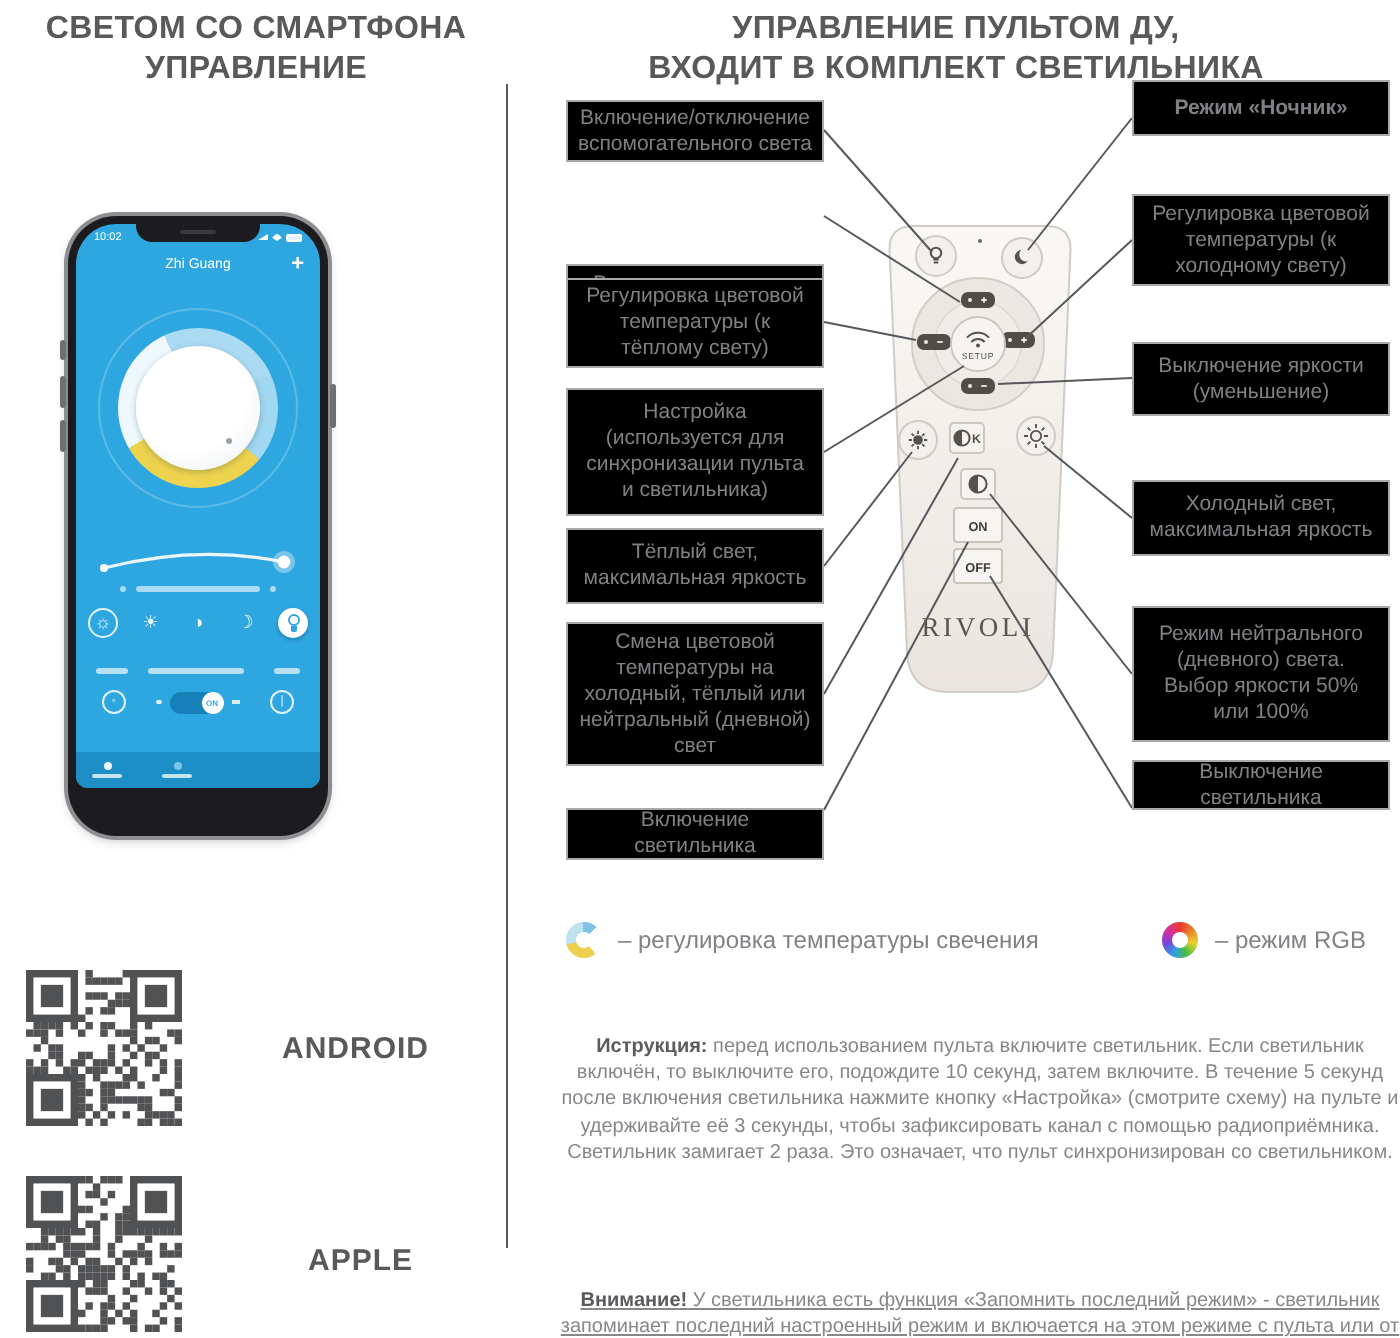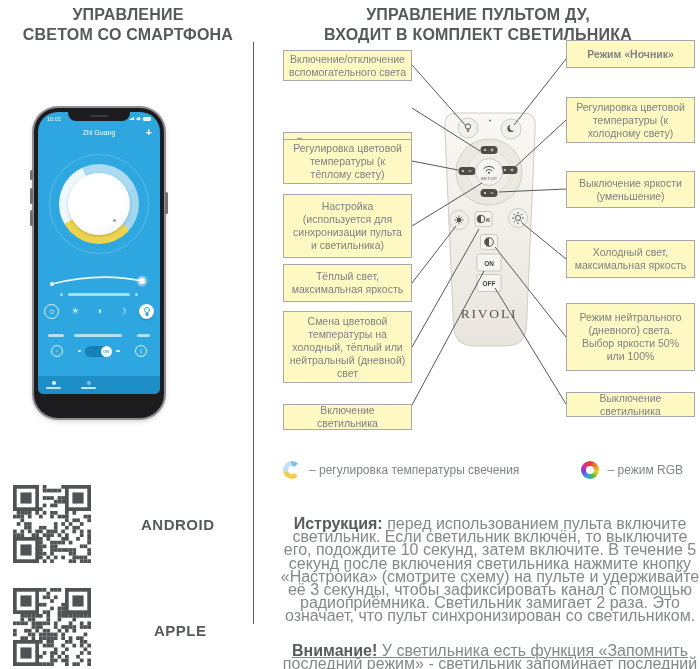--- a/index.html
+++ b/index.html
@@ -72,61 +72,61 @@
   
   .qr { position:absolute; width:78px; height:78px; }
   .qr svg { width:100%; height:100%; }
   .qr-android { left:13px; top:485px; }
   .qr-apple { left:13px; top:588px; }
   .store-label { position:absolute; font-weight:bold; font-size:15px; color:#58595b; letter-spacing:.5px; }
   .lbl-android { left:141px; top:516px; }
   .lbl-apple { left:141px; top:622px;margin-left:13px; }
 
   
-  .callout { position:absolute; width:129px; background:#fef9c3; border:1px solid #a7a9ac; color:#7f8184; font-size:10.5px; line-height:13px; display:flex; align-items:center; justify-content:center; text-align:center; padding:3px 5px; z-index:3; }
+  .callout { position:absolute; width:129px; background:#000000; border:1px solid #a7a9ac; color:#7f8184; font-size:10.5px; line-height:13px; display:flex; align-items:center; justify-content:center; text-align:center; padding:3px 5px; z-index:3; }
   .bL { left:283px; } .bR { left:566px; }
   .bL1 { top:50px;  height:31px; }
   .bL2 { top:92px;  height:34px;margin-top:40px; }
   .bL3 { top:139px; height:45px; }
   .bL4 { top:194px; height:64px; }
   .bL5 { top:264px; height:38px; }
   .bL6 { top:311px; height:72px; }
   .bL7 { top:404px; height:26px; }
   .bR1 { top:40px;  height:28px;font-weight:bold; }
   .bR2 { top:97px;  height:46px; }
   .bR3 { top:171px; height:37px; }
   .bR4 { top:240px; height:38px; }
   .bR5 { top:303px; height:68px; }
-  .bR6 { top:392px; height:25px; }
+  .bR6 { top:380px; height:25px; }
 
   .remote-svg { position:absolute; left:433px; top:105px; width:114px; height:250px; z-index:1; }
   .lines-svg { position:absolute; left:0; top:0; width:700px; height:669px; z-index:2; pointer-events:none; }
 
   
   .legend { position:absolute; left:283px; top:459px; width:400px; height:22px; display:flex; align-items:center; justify-content:space-between; }
   .legend-item { display:flex; align-items:center; gap:8px; color:#808285; font-size:12px; }
   .ico-ring { position:relative; width:18px; height:18px; border-radius:50%; }
   .ico-ring::after { content:""; position:absolute; left:50%; top:50%; transform:translate(-50%,-50%); width:8px; height:8px; border-radius:50%; background:#fff; }
   .ico-temp { background:conic-gradient(from 140deg, #eecf4e 0 115deg, #bfe2f2 115deg 215deg, #7ec3e6 215deg 265deg, #ffffff 265deg 360deg); }
   .ico-rgb { background:conic-gradient(#e8392f, #e8832f, #ead32e, #49bb43, #2f9fe8, #7c44d8, #d8309c, #e8392f); }
 
   
-  .para { position:absolute; left:280px; width:420px; text-align:center; font-size:16px; line-height:13.2px; color:#85878a; }
+  .para { position:absolute; left:280px; width:420px; text-align:center; font-size:10px; line-height:13.2px; color:#85878a; }
   .para b { color:#5a5b5e; }
   .para-instr { top:517px; }
   .para-warn { top:644px;text-decoration:underline; }
 </style>
 </head>
 <body>
 
 <div class="page">
 
   <div class="heading heading-left">
+    <div>СВЕТОМ СО СМАРТФОНА</div>
     <div>УПРАВЛЕНИЕ</div>
-    <div>СВЕТОМ СО СМАРТФОНА</div>
   </div>
   <div class="heading heading-right">
     <div>УПРАВЛЕНИЕ ПУЛЬТОМ ДУ,</div>
     <div>ВХОДИТ В КОМПЛЕКТ СВЕТИЛЬНИКА</div>
   </div>
   <div class="divider"></div>
 
   <div class="phone">
     <i class="side-btn sb1"></i>
       <i class="side-btn sb2"></i>

